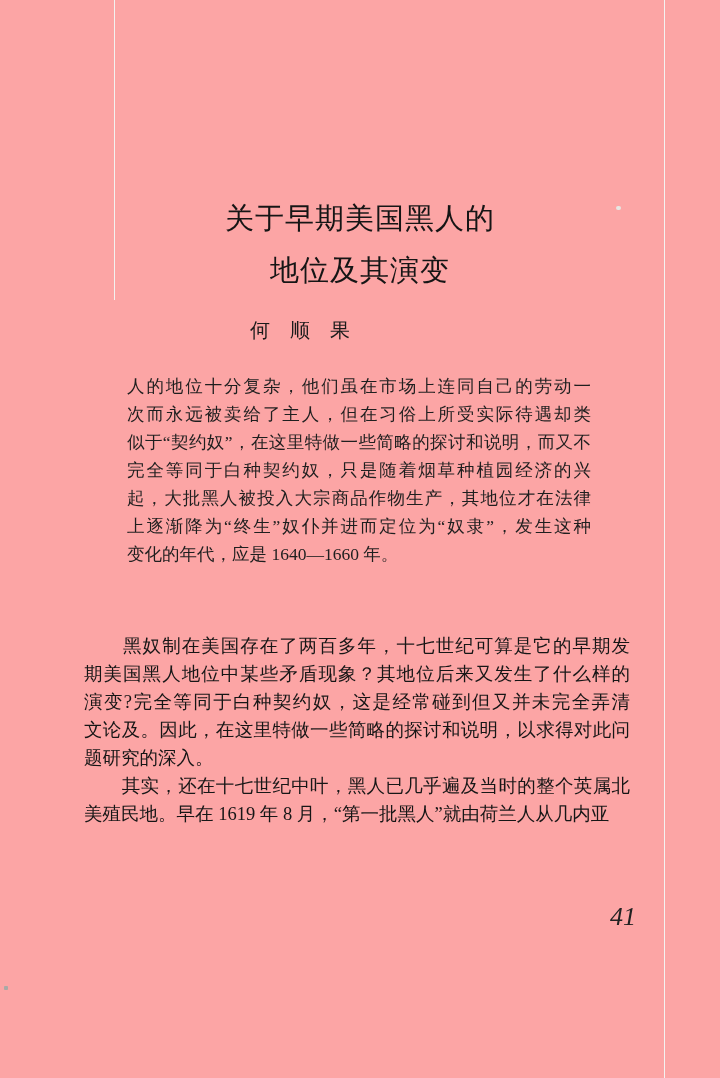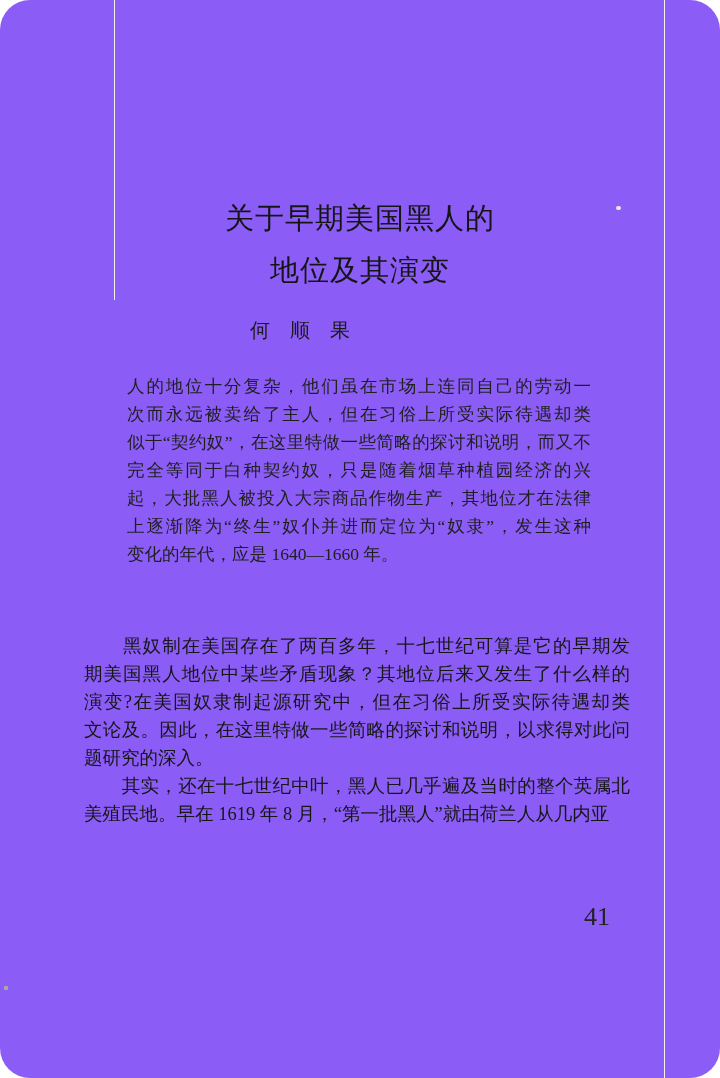--- a/index.html
+++ b/index.html
@@ -6,24 +6,23 @@
   * { margin: 0; padding: 0; box-sizing: border-box; }
   html, body { width: 720px; height: 1078px; }
   body {
     background: #ffffff;
     font-family: "Liberation Serif", "DejaVu Serif", serif;
   }
   .page {
     position: relative;
     width: 720px;
     height: 1078px;
-    background: #8b5cf6;
+    background: #fca5a5;
     color: #1d1d1d;
     overflow: hidden;
-    border-radius: 30px;
   }
   
   .scan-vline-1 {
     position: absolute; left: 114px; top: 0; width: 1px; height: 300px;
     background: #f2f2f0;
   }
   .scan-vline-2 {
     position: absolute; left: 664px; top: 0; width: 1px; height: 1078px;
     background: #f3f3f1;
   }
@@ -63,23 +62,24 @@
   .text-line {
     text-align: justify;
     text-align-last: justify;
     height: 28px;
     overflow: hidden;
   }
   .para .text-line:last-child {
     text-align-last: auto;
   }
   .page-number {
-    position: absolute; top: 902px; left: 584px;
+    position: absolute; top: 902px; left: 610px;
     font-size: 26px; line-height: 30px;
     color: #222222;
+    font-style: italic;
   }
 </style>
 </head>
 <body>
 
 <div class="page">
 
   <div class="scan-vline-1"></div>
   <div class="scan-vline-2"></div>
   <div class="scan-speck-1"></div>
@@ -99,21 +99,21 @@
       <div class="text-line">完全等同于白种契约奴，只是随着烟草种植园经济的兴</div>
       <div class="text-line">起，大批黑人被投入大宗商品作物生产，其地位才在法律</div>
       <div class="text-line">上逐渐降为“终生”奴仆并进而定位为“奴隶”，发生这种</div>
       <div class="text-line">变化的年代，应是 1640—1660 年。</div>
     </div>
 
   <div class="body-text">
     <div class="para">
         <div class="text-line">　　黑奴制在美国存在了两百多年，十七世纪可算是它的早期发</div>
         <div class="text-line">期美国黑人地位中某些矛盾现象？其地位后来又发生了什么样的</div>
-        <div class="text-line">演变?在美国奴隶制起源研究中，但在习俗上所受实际待遇却类</div>
+        <div class="text-line">演变?完全等同于白种契约奴，这是经常碰到但又并未完全弄清</div>
         <div class="text-line">文论及。因此，在这里特做一些简略的探讨和说明，以求得对此问</div>
         <div class="text-line">题研究的深入。</div>
       </div>
     <div class="para">
         <div class="text-line">　　其实，还在十七世纪中叶，黑人已几乎遍及当时的整个英属北</div>
         <div class="text-line">美殖民地。早在 1619 年 8 月，“第一批黑人”就由荷兰人从几内亚</div>
       </div>
   </div>
 
   <div class="page-number">41</div>

